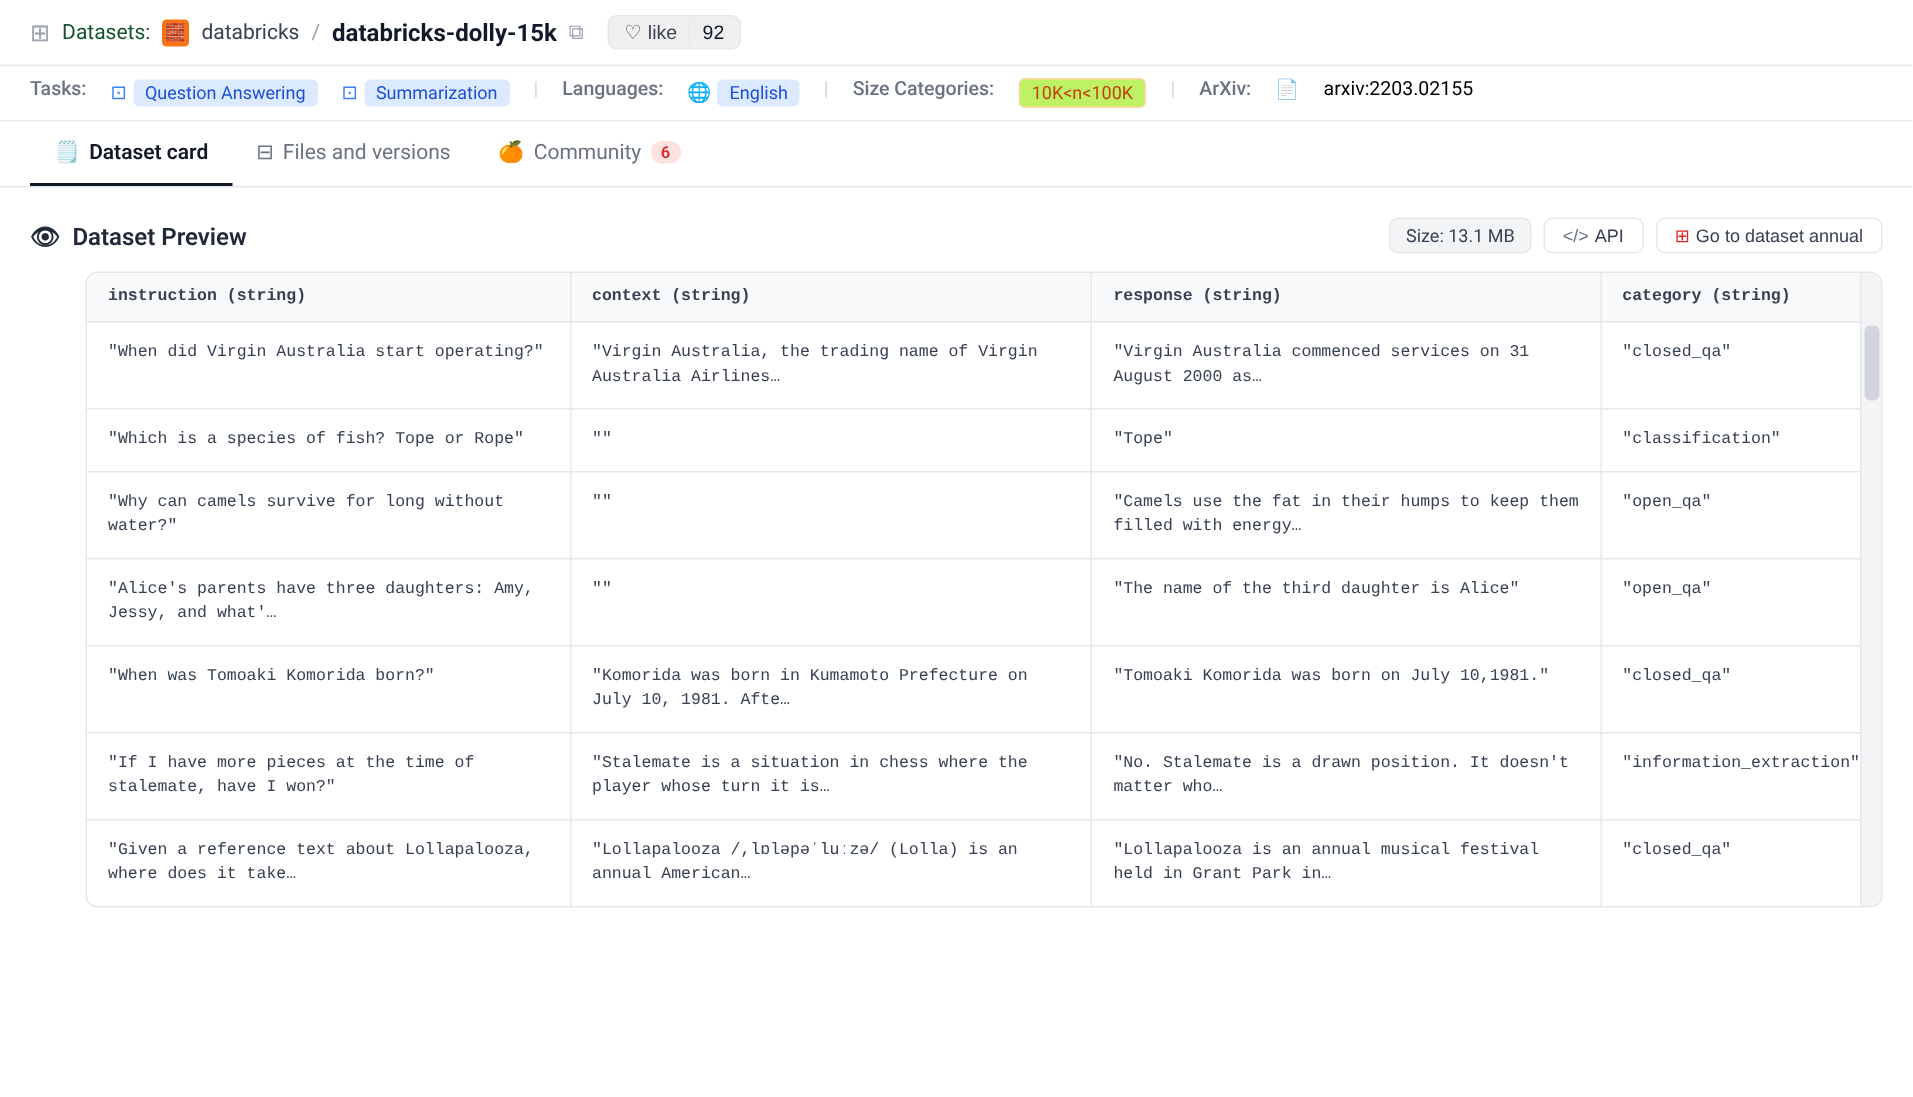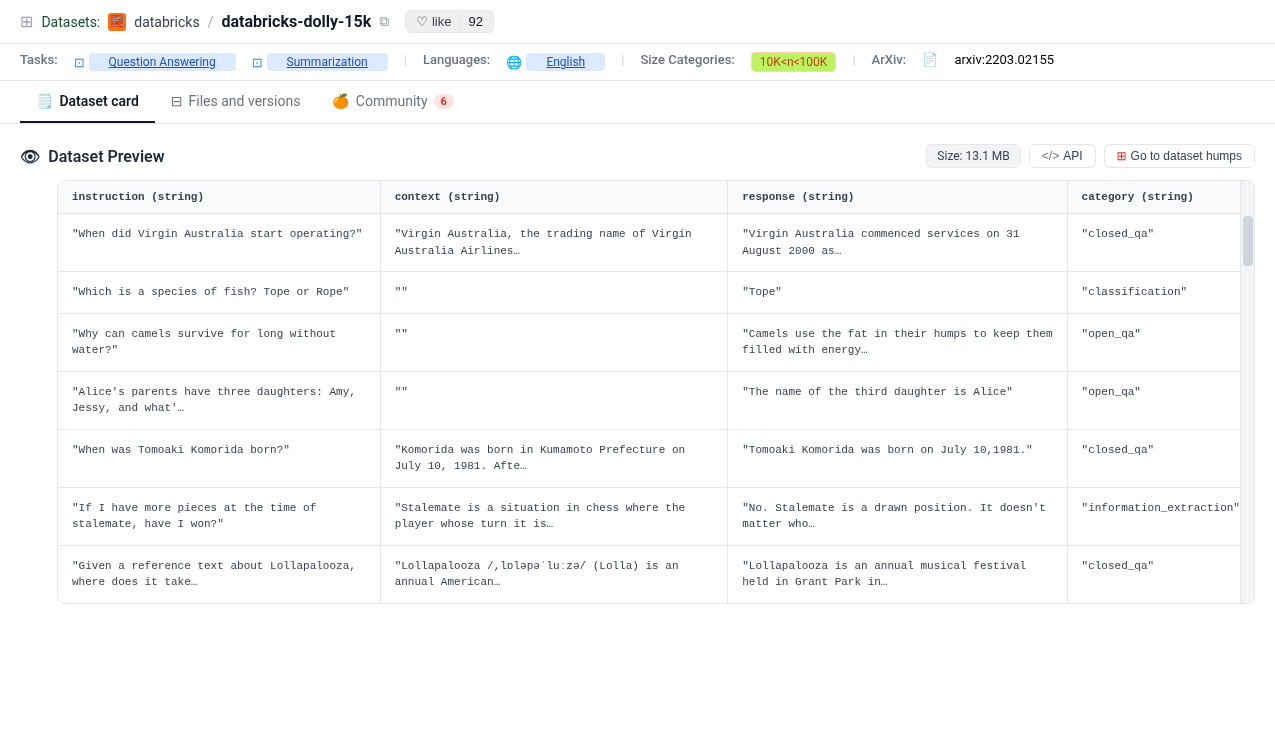--- a/index.html
+++ b/index.html
@@ -11,21 +11,21 @@
     .org-icon { width: 18px; height: 18px; background: #f97316; border-radius: 3px; display: inline-flex; align-items: center; justify-content: center; }
     .org-name { color: #374151; }
     .repo-name { font-weight: 700; font-size: 16px; color: #111827; }
     .copy-icon { color: #9ca3af; cursor: pointer; }
     .like-btn { display: flex; align-items: center; gap: 4px; border: 1px solid #e5e7eb; border-radius: 6px; padding: 3px 10px; font-size: 13px; color: #374151; cursor: pointer; margin-left: 8px; }
     .like-count { font-size: 13px; color: #0f172a; border-left: 1px solid #e5e7eb; padding-left: 8px; margin-left: 4px; }
 
     .meta-bar { padding: 8px 20px; border-bottom: 1px solid #e5e7eb; display: flex; gap: 16px; flex-wrap: wrap; font-size: 13px; color: #374151; }
     .meta-label { color: #6b7280; font-weight: 500; }
     .meta-tag { display: flex; align-items: center; gap: 4px; }
-    .tag-blue { background: #dbeafe; color: #1d4ed8; border-radius: 4px; padding: 2px 20px; font-size: 12px; text-decoration: underline; }
+    .tag-blue { background: #dbeafe; color: #1d4ed8; border-radius: 4px; padding: 2px 8px; font-size: 12px; }
     .tag-orange { background: #bef264; color: #c2410c; border-radius: 4px; padding: 2px 8px; font-size: 12px; border: 1px solid #fed7aa; }
     .meta-divider { color: #d1d5db; }
     .globe-icon { color: #10b981; }
     .doc-icon { color: #9ca3af; }
 
     .tabs { display: flex; align-items: center; gap: 0; padding: 0 20px; border-bottom: 1px solid #e5e7eb; }
     .tab { display: flex; align-items: center; gap: 6px; padding: 12px 16px; font-size: 14px; color: #6b7280; cursor: pointer; border-bottom: 2px solid transparent; white-space: nowrap; }
     .tab.active { color: #111827; font-weight: 600; border-bottom: 2px solid #111827; }
     .tab-badge { background: #fee2e2; color: #dc2626; border-radius: 10px; padding: 1px 7px; font-size: 11px; font-weight: 600; }
 
@@ -117,21 +117,21 @@
         <span>Dataset Preview</span>
       </div>
       <div class="preview-actions">
         <span class="size-badge">Size: 13.1 MB</span>
         <button class="api-btn">
           <span style="color:#6b7280;">&lt;/&gt;</span>
           <span>API</span>
         </button>
         <button class="viewer-btn">
           <span class="grid-icon-sm" style="color:#dc2626;">⊞</span>
-          <span>Go to dataset humps</span>
+          <span>Go to dataset annual</span>
         </button>
       </div>
     </div>
 
     <div class="table-wrapper" style="position:relative;">
       <div style="overflow-x:hidden; overflow-y:hidden;">
         <table>
           <thead>
             <tr>
               <th>instruction (string)</th>

